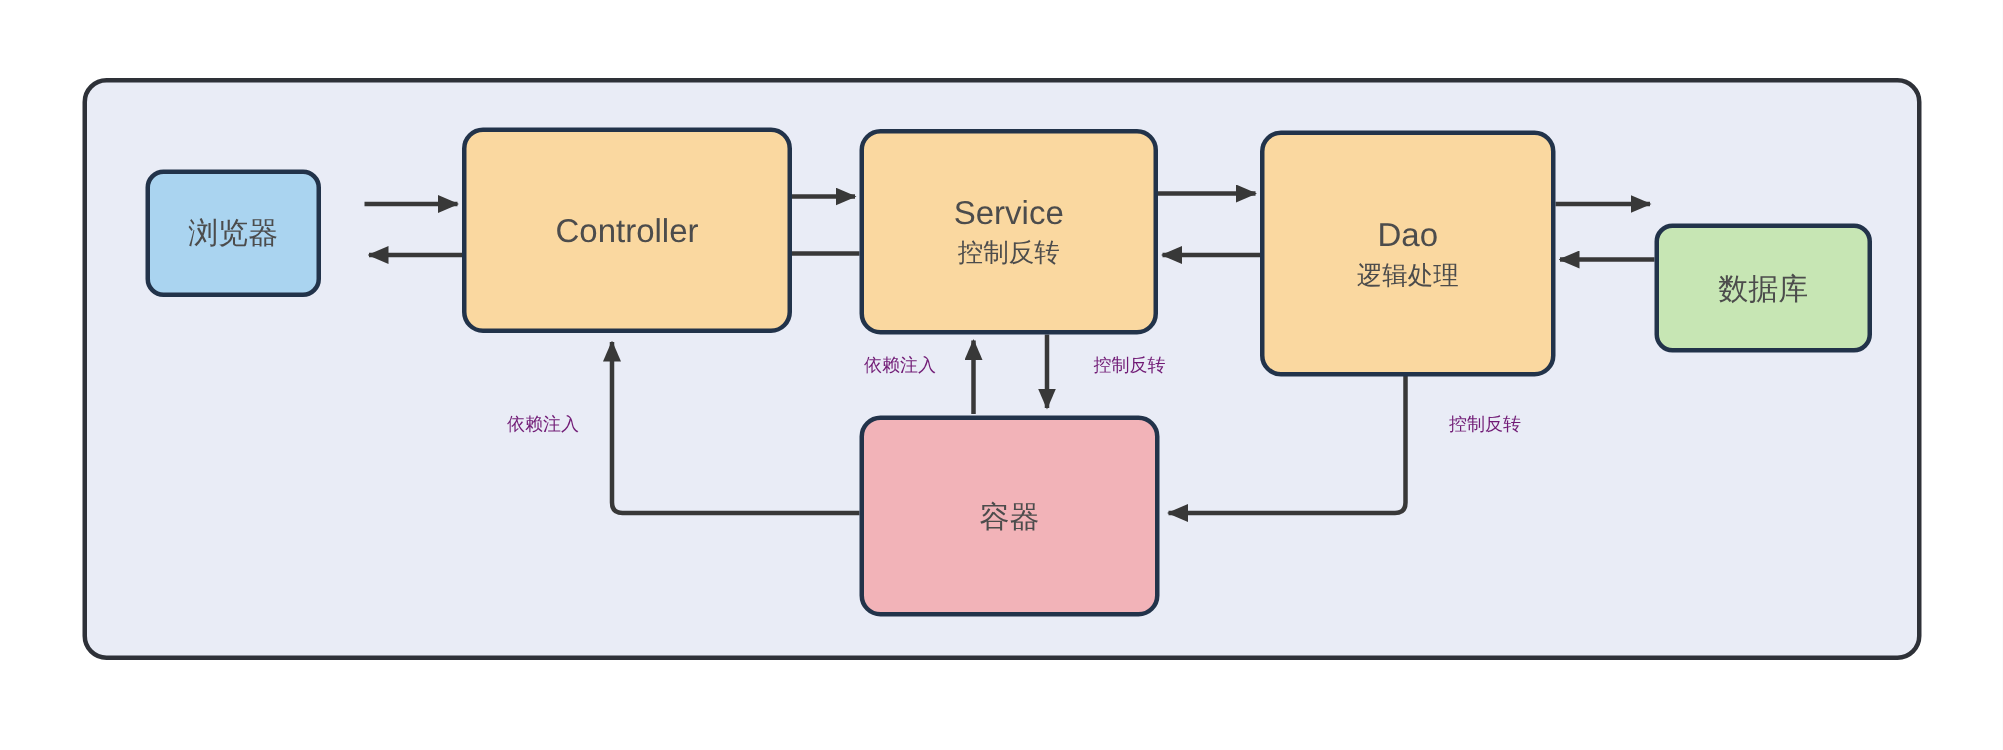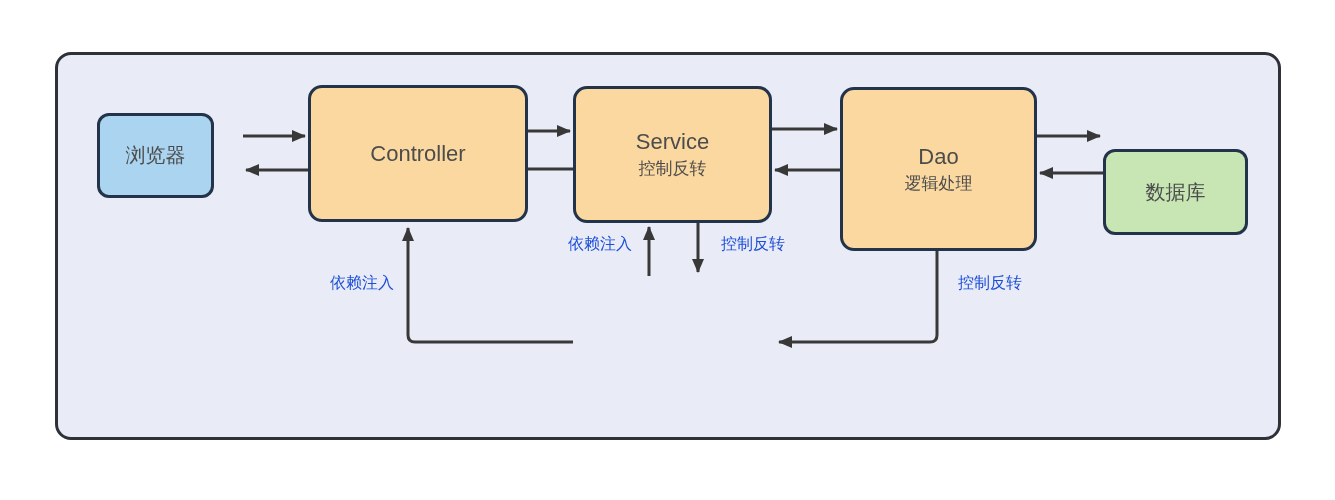--- a/index.html
+++ b/index.html
@@ -84,22 +84,22 @@
     line-height: 26px;
   }
   .node-subtitle {
     font-size: 17px;
     line-height: 22px;
     margin-top: 3px;
   }
   .edge-label {
     position: absolute;
     transform: translate(-50%, -50%);
-    font-size: 16px;
-    color: #1d4ed8;
+    font-size: 12px;
+    color: #701a75;
     white-space: nowrap;
   }
   .lbl-di-controller { left: 362px; top: 283px; }
   .lbl-di-service    { left: 600px; top: 244px; }
   .lbl-ioc-service   { left: 753px; top: 244px; }
   .lbl-ioc-dao       { left: 990px; top: 283px; }
 </style>
 </head>
 <body>
 
@@ -144,19 +144,22 @@
 
   <div class="node node-dao">
     <span class="node-title">Dao</span>
     <span class="node-subtitle">逻辑处理</span>
   </div>
 
   <div class="node node-database">
     <span>数据库</span>
   </div>
 
+  <div class="node node-container">
+    <span>容器</span>
+  </div>
 
   <div class="edge-label lbl-di-controller">依赖注入</div>
   <div class="edge-label lbl-di-service">依赖注入</div>
   <div class="edge-label lbl-ioc-service">控制反转</div>
   <div class="edge-label lbl-ioc-dao">控制反转</div>
 
 </div>
 
 </body></html>

